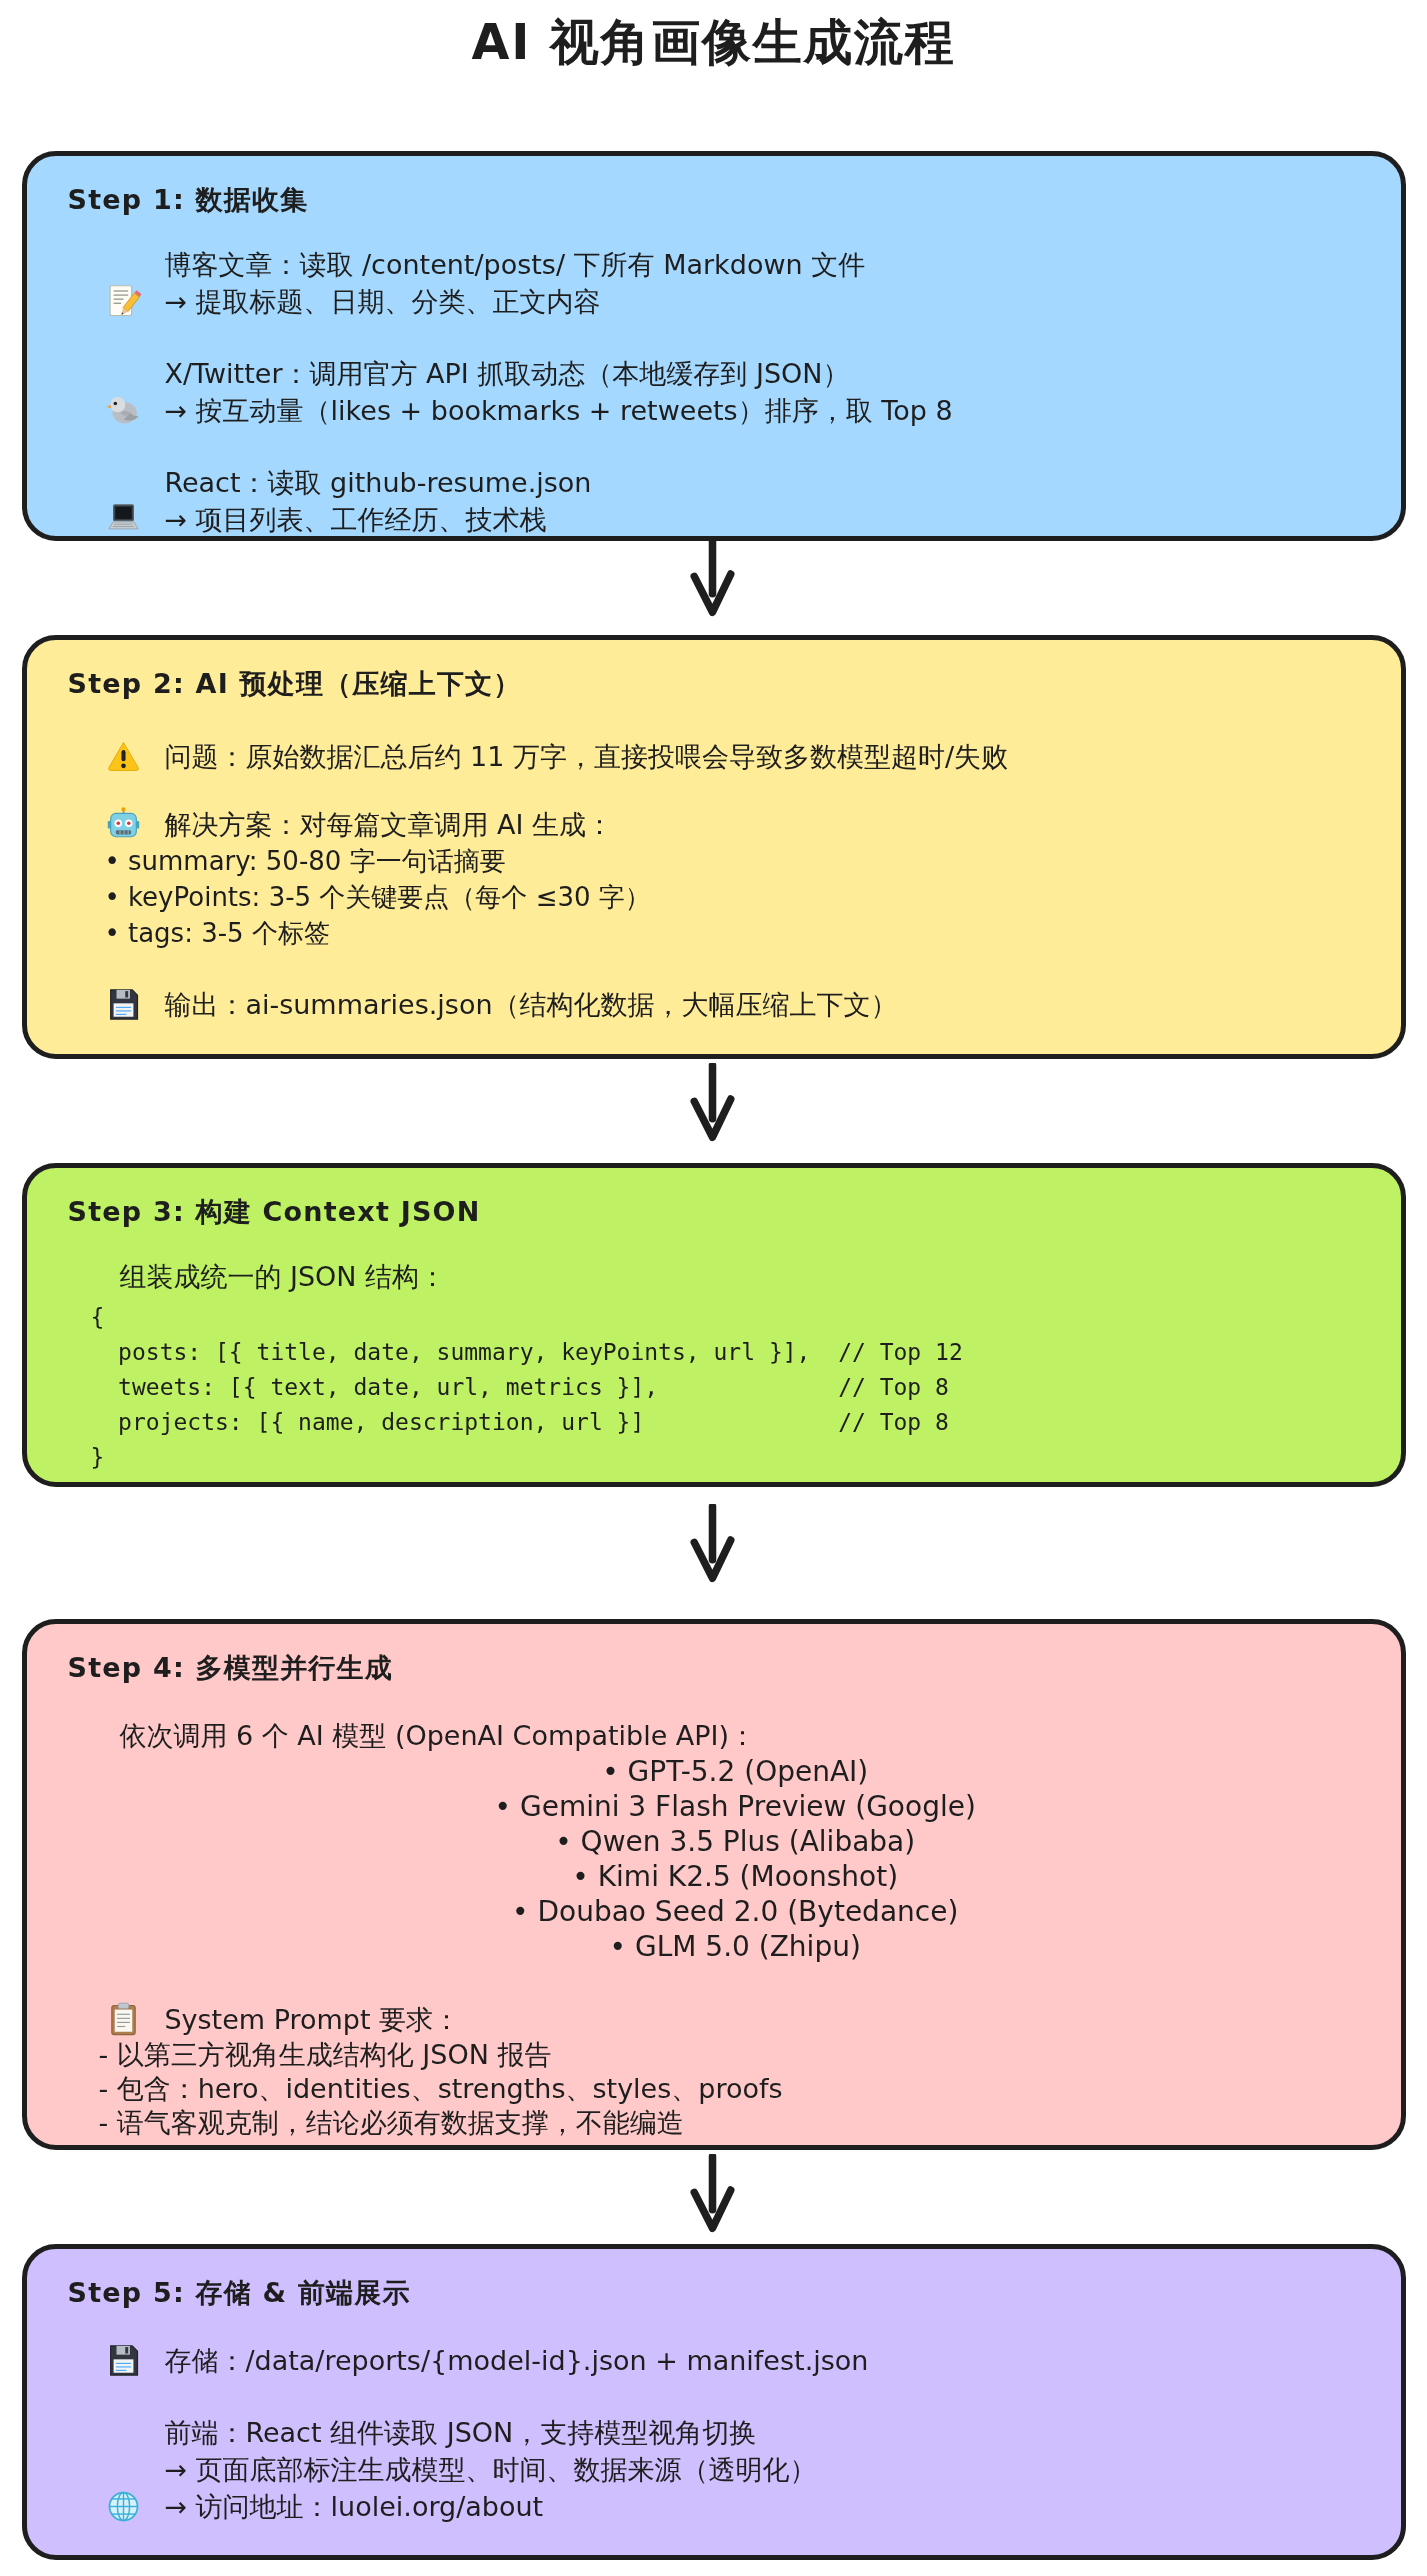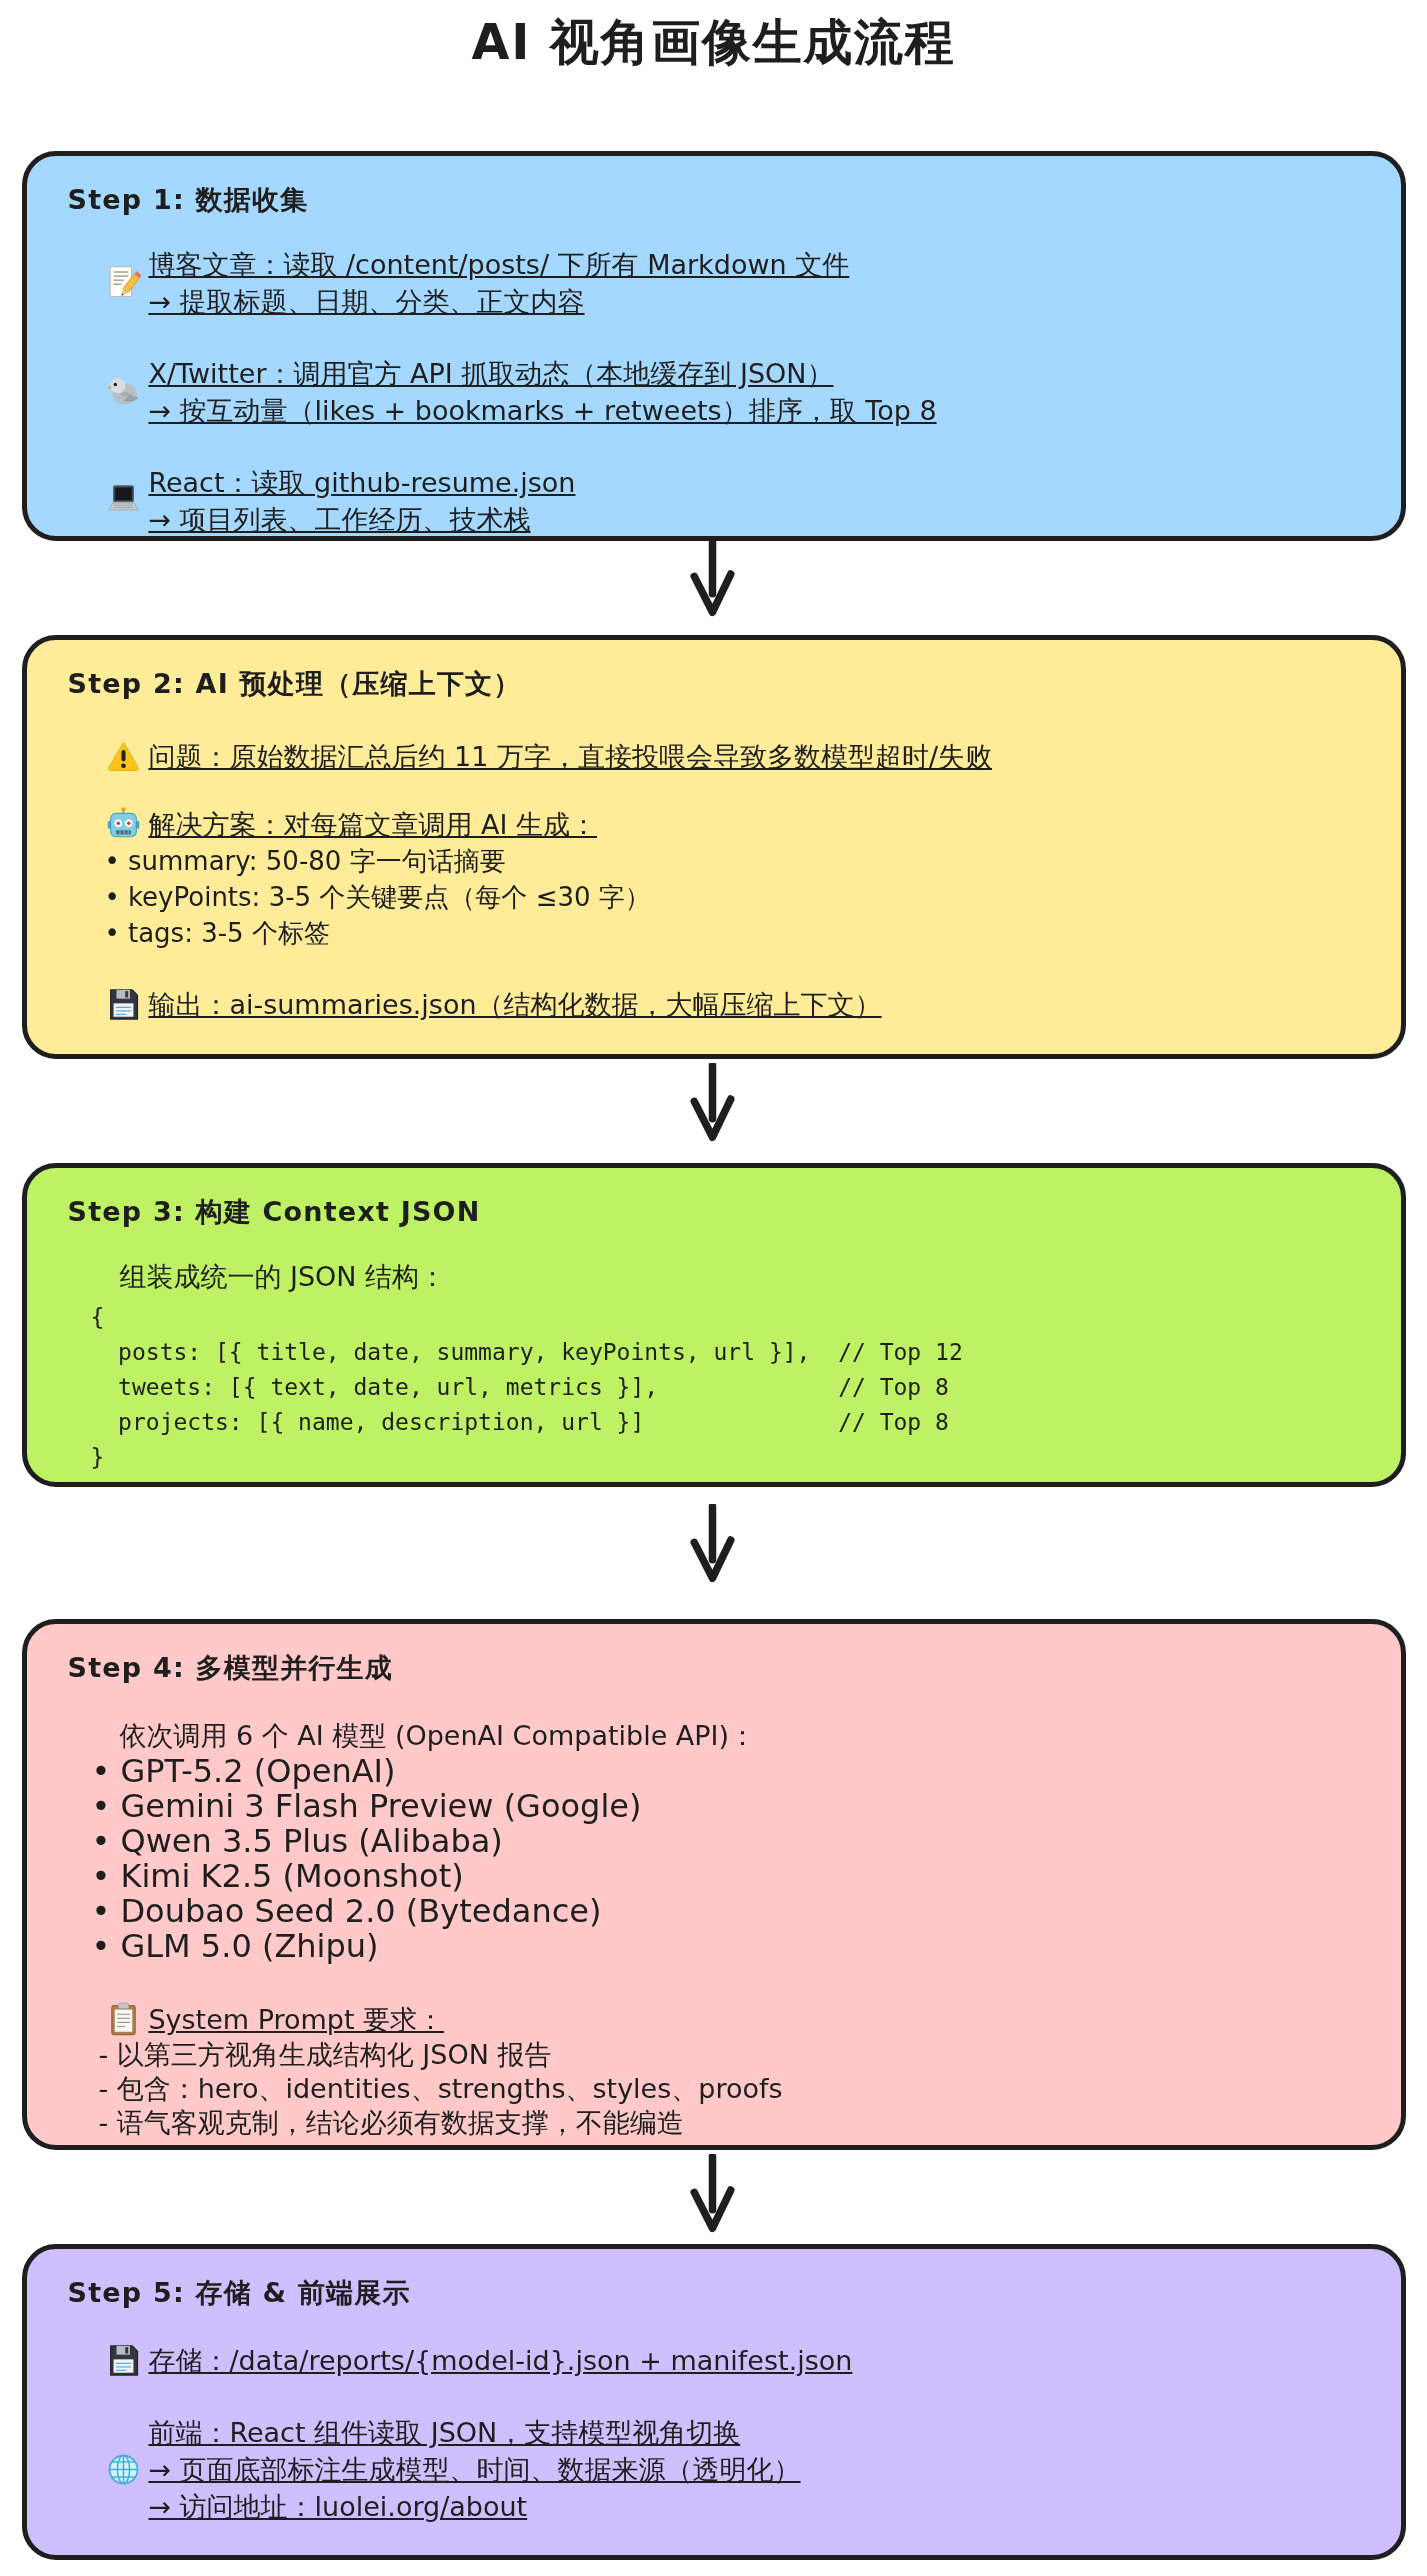--- a/index.html
+++ b/index.html
@@ -8,31 +8,31 @@
   .page-title{position:absolute;top:10.4px;left:0;width:100%;text-align:center;
        font-size:49px;font-weight:bold;letter-spacing:1.7px;}
   .step-box{position:absolute;left:22px;width:1384px;box-sizing:border-box;
        border:5.2px solid #1e1e1e;border-radius:34px;padding:0 35px 0 24.4px;}
   #box1{top:151px;height:390px;background:#a5d8ff;}
   #box2{top:635px;height:424px;background:#ffec99;}
   #box3{top:1163px;height:324px;background:#bef264;}
   #box4{top:1619px;height:531px;background:#ffc9c9;}
   #box5{top:2244px;height:316px;background:#d0bfff;}
   .step-heading{font-size:27px;font-weight:bold;letter-spacing:1.2px;margin:25.5px 0 0 16.2px;}
-  .item{display:flex;align-items:center;gap:6px;margin-left:55px;
-        font-size:27px;line-height:36px;text-decoration:underline;}
+  .item{display:flex;align-items:flex-end;gap:22px;margin-left:55px;
+        font-size:27px;line-height:36px;}
   .item .ic{flex:0 0 36px;width:36px;height:36px;margin-top:0;}
   .item .ic svg{width:35px;height:35px;display:block;}
   .itext{flex:1;}
   .subline{font-size:27px;line-height:37px;}
   .bullets{margin-left:53px;font-size:26px;line-height:36px;}
   .introline{margin-left:68px;font-size:27px;line-height:36px;}
   .codeblock{margin-left:39px;font-family:"DejaVu Sans Mono",monospace;
         font-size:23px;line-height:35px;white-space:pre;}
-  .models{margin-left:40px;font-size:32px;line-height:35px;}
+  .models{margin-left:53px;font-size:28px;line-height:35px;text-align:center;}
   .rules{margin-left:47px;font-size:27px;line-height:34px;}
   .flow-arrow{position:absolute;left:685px;width:55px;height:79px;}
   #arrow1{top:538px;} #arrow2{top:1063px;} #arrow3{top:1504px;} #arrow4{top:2154px;}
   .mt50{margin-top:29px;} .mt56{margin-top:32.5px;} .mt62{margin-top:36px;}
   .mt64{margin-top:37px;} .mt10{margin-top:5.8px;}
   .mt66{margin-top:38px;}
 </style>
 </head>
 <body>
 

